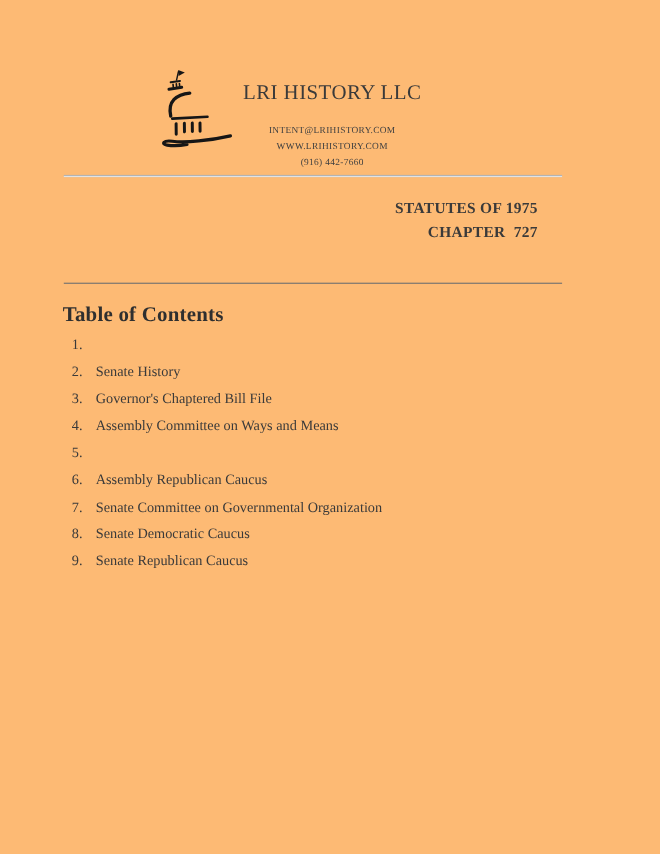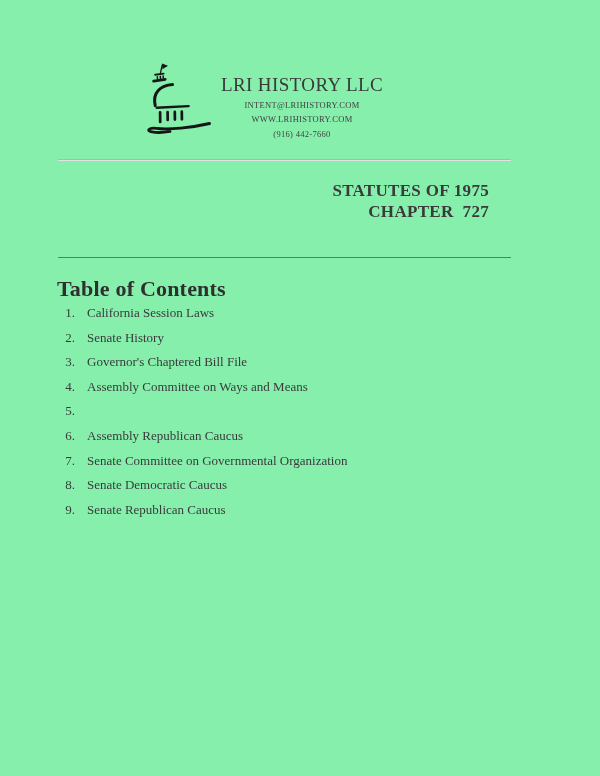--- a/index.html
+++ b/index.html
@@ -3,21 +3,21 @@
 <meta charset="utf-8">
 <style>
   * { margin: 0; padding: 0; box-sizing: border-box; }
   html, body { background: #e8e8e8; }
   body { font-family: "Liberation Serif", "DejaVu Serif", serif; }
 
   .page {
     position: relative;
     width: 600px;
     height: 776px;
-    background: #86efac;
+    background: #fdba74;
     margin: 0 auto;
     overflow: hidden;
     color: #333333;
     padding-left: 20px;
   }
 
   
   .logo {
     position: absolute;
     left: 139px;
@@ -35,21 +35,21 @@
     width: 240px;
     text-align: center;
   }
   .company-name {
     font-size: 19px;
     line-height: 20px;
     letter-spacing: 0.4px;
     color: #3a3a3a;
     white-space: nowrap;
   }
-  .contact-lines { margin-top: 3px; }
+  .contact-lines { margin-top: 16px; }
   .contact-line {
     font-size: 8.5px;
     line-height: 14.3px;
     letter-spacing: 0.3px;
     color: #404040;
     white-space: nowrap;
   }
 
   
   .rule-top {
@@ -72,33 +72,33 @@
 
   
   .ref-block {
     position: absolute;
     right: 111px;
     top: 180px;
     text-align: right;
   }
   .ref-line {
     font-weight: bold;
-    font-size: 17px;
+    font-size: 14px;
     line-height: 21px;
     letter-spacing: 0.3px;
     color: #3a3a3a;
     white-space: pre-wrap;
   }
 
   
   .toc-heading {
     position: absolute;
     left: 57px;
     top: 276px;
-    font-size: 22px;
+    font-size: 19px;
     font-weight: bold;
     letter-spacing: 0.2px;
     color: #2f2f2f;
     text-align: right;
   }
   .toc-list {
     position: absolute;
     left: 0;
     top: 301px;
     width: 600px;
@@ -166,21 +166,20 @@
     <div class="ref-line">CHAPTER  727</div>
   </div>
 
   <div class="rule-bottom"></div>
 
   <div class="toc-heading">Table of Contents</div>
 
   <div class="toc-list">
     <div class="toc-row">
       <span class="toc-num">1.</span>
-      <span class="toc-label">California Session Laws</span>
     </div>
     <div class="toc-row">
       <span class="toc-num">2.</span>
       <span class="toc-label">Senate History</span>
     </div>
     <div class="toc-row">
       <span class="toc-num">3.</span>
       <span class="toc-label">Governor's Chaptered Bill File</span>
     </div>
     <div class="toc-row">

